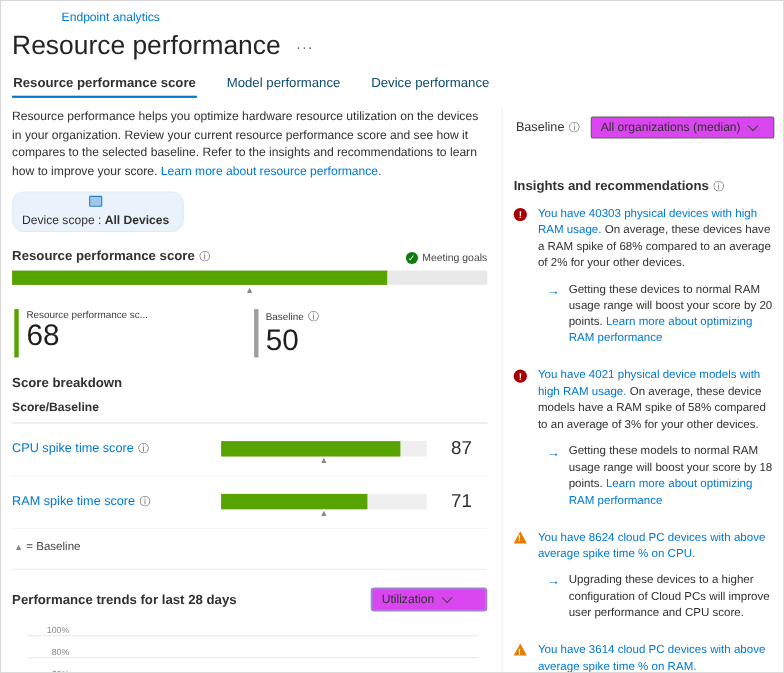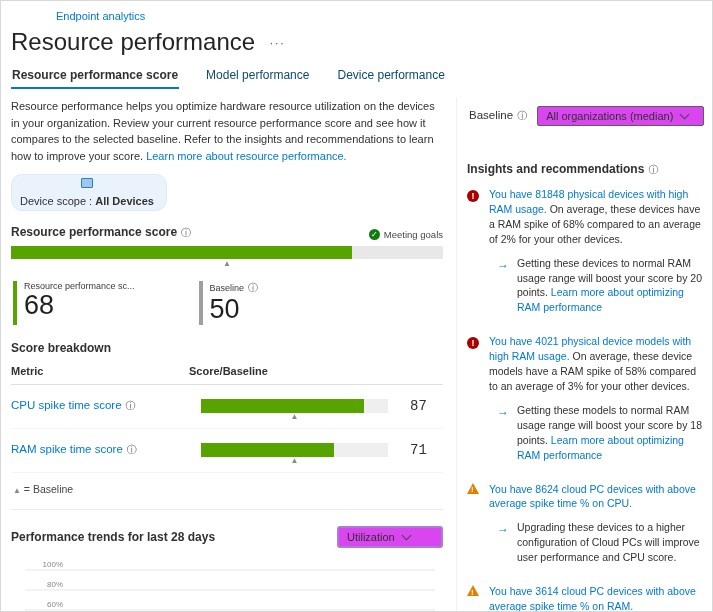--- a/index.html
+++ b/index.html
@@ -25,35 +25,35 @@
   .scope-ico{width:10px;height:8px;border:1.5px solid #2f7fc4;background:#9ec8ea;display:inline-block;border-radius:1px;}
   
   .sec-head{display:flex;align-items:flex-end;justify-content:space-between;font-size:12px;font-weight:700;margin:4px 0 6px 0;}
   .info{color:#605e5c;font-weight:400;font-size:10px;margin-left:4px;cursor:pointer;}
   .badge{display:flex;align-items:center;gap:4px;font-size:9.5px;font-weight:400;color:#484644;}
   .check{width:11px;height:11px;border-radius:50%;background:#107c10;color:#fff;font-size:8px;line-height:11px;text-align:center;display:inline-block;}
   
   .bar-track{position:relative;height:13px;background:#e8e8e8;width:100%;}
   .bar-fill{height:100%;background:#57a300;}
   .tri{position:absolute;top:14px;transform:translateX(-50%);color:#8a8886;font-size:8px;line-height:8px;}
-  .score-cards{display:flex;gap:64px;margin:22px 0 6px 2px;}
+  .score-cards{display:flex;gap:96px;margin:22px 0 6px 2px;}
   .score-card{border-left:4px solid #57a300;padding-left:7px;}
   .score-card.gray{border-left-color:#a19f9d;}
   .score-card .lbl{font-size:9px;color:#3b3a39;}
   .score-card .val{font-size:27px;color:#201f1e;line-height:1.1;}
   
   .bd-title{font-size:12px;font-weight:700;margin:16px 0 10px 0;}
   .bd-header{display:flex;font-size:11px;font-weight:700;padding-bottom:7px;border-bottom:1px solid #e1dfdd;}
   .bd-header .c1{width:178px;}
   .bd-row{display:flex;align-items:center;padding:13px 0 14px 0;border-bottom:1px solid #f5f5f5;gap:12px;}
   .bd-row .c1{width:178px;font-size:11.5px;}
   .bd-bar-wrap{position:relative;width:187px;}
   .bd-track{position:relative;height:14px;background:#efefef;}
   .bd-fill{height:100%;background:#57a300;}
-  .bd-val{font-size:14px;margin-left:10px;color:#323130;font-family:Liberation Mono, monospace;}
+  .bd-val{font-size:17px;margin-left:10px;color:#323130;}
   .bd-legend{font-size:10.5px;color:#484644;margin:10px 0 0 2px;}
   .bd-legend .tri-inline{color:#8a8886;font-size:8px;}
   .divider{border-top:1px solid #ececec;margin:14px 0 0 0;}
   
   .trends-head{display:flex;align-items:center;justify-content:space-between;margin:16px 0 10px 0;}
   .trends-title{font-size:12px;font-weight:700;}
   .select{display:flex;align-items:center;justify-content:flex-start;border:1px solid #605e5c;
     border-radius:2px;font-size:11px;padding:3px 8px;background:#d946ef;cursor:pointer;}
   .select.purple{border:2px solid #a67fd4;border-radius:3px;width:86px;}
   .select.wide{width:176px;}
@@ -119,21 +119,20 @@
           <div class="val">68</div>
         </div>
         <div class="score-card gray">
           <div class="lbl"><span>Baseline</span><span class="info">ⓘ</span></div>
           <div class="val">50</div>
         </div>
       </div>
 
       <div class="bd-title">Score breakdown</div>
       <div class="bd-header">
-        <span class="c1">Metric</span>
         <span>Score/Baseline</span>
       </div>
 
       <div class="bd-row">
         <span class="c1"><a>CPU spike time score</a><span class="info">ⓘ</span></span>
         <span class="bd-bar-wrap">
           <span class="bd-track" style="display:block;">
               <span class="bd-fill" style="display: block; width: 87%;"></span>
               <span class="tri" style="left: 50%;">▲</span>
             </span>
@@ -258,21 +257,21 @@
           <span>All organizations (median)</span>
           <span class="chev"></span>
         </span>
       </div>
 
       <div class="ins-head"><span>Insights and recommendations</span><span class="info">ⓘ</span></div>
 
       <div id="insights-list">
           <div class="insight">
             <span class="ico-wrap"><span class="err">!</span></span>
-            <div><a>You have 81848 physical devices with high RAM usage.</a><span> On average, these devices have a RAM spike of 68% compared to an average of 2% for your other devices.</span><div class="ins-rec">
+            <div><a>You have 40303 physical devices with high RAM usage.</a><span> On average, these devices have a RAM spike of 68% compared to an average of 2% for your other devices.</span><div class="ins-rec">
                 <span class="ins-arrow">→</span>
                 <span>Getting these devices to normal RAM usage range will boost your score by 20 points. <a>Learn more about optimizing RAM performance</a></span>
               </div></div>
           </div>
           <div class="insight">
             <span class="ico-wrap"><span class="err">!</span></span>
             <div><a>You have 4021 physical device models with high RAM usage.</a><span> On average, these device models have a RAM spike of 58% compared to an average of 3% for your other devices.</span><div class="ins-rec">
                 <span class="ins-arrow">→</span>
                 <span>Getting these models to normal RAM usage range will boost your score by 18 points. <a>Learn more about optimizing RAM performance</a></span>
               </div></div>

